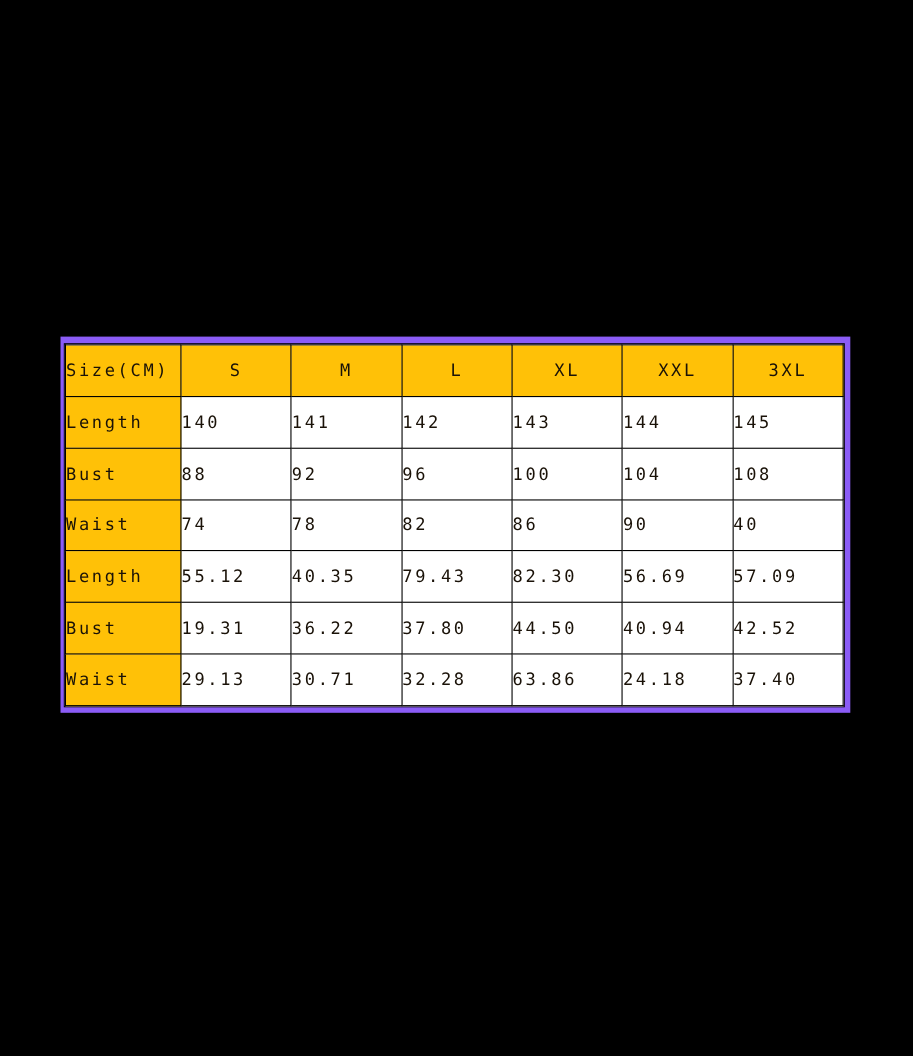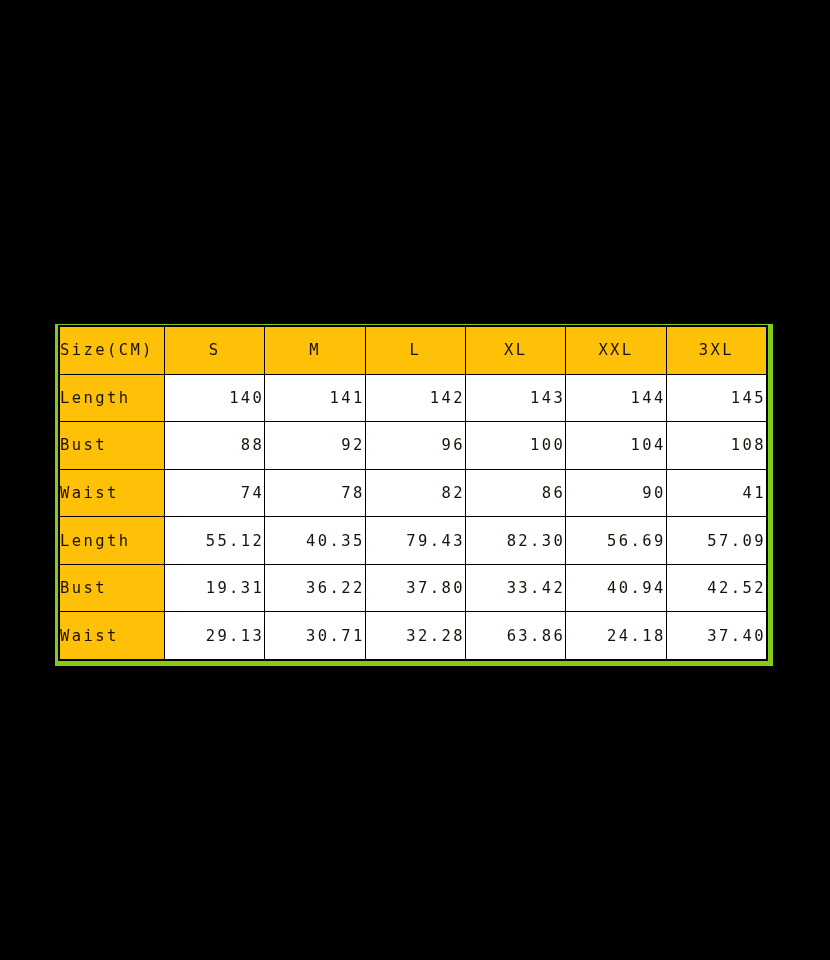--- a/index.html
+++ b/index.html
@@ -15,23 +15,22 @@
     font-family: "DejaVu Sans Mono", "Liberation Mono", monospace;
   }
 
   .chart-wrap {
     position: absolute;
     left: 55px;
     top: 306px;
     width: 718px;
     height: 342px;
     box-sizing: border-box;
-    background: #84cc16;
-    padding: 1px 5px 5px 3px;
-    margin-top: 18px;
+    background: #8b5cf6;
+    padding: 6px 5px 5px 3px;
   }
 
   .chart-inner {
     width: 100%;
     height: 100%;
     background: #ffffff;
     box-sizing: border-box;
     border: 1px solid #000000;
   }
 
@@ -65,21 +64,21 @@
 
   
   td.hdr {
     background: #FFC107;
     text-align: center;
   }
 
   
   td.val {
     background: #ffffff;
-    text-align: right;
+    text-align: left;
   }
 </style>
 </head>
 <body>
 
 <div class="chart-wrap">
   <div class="chart-inner">
     <table class="size-table">
       <tbody>
 
@@ -113,40 +112,40 @@
           <td class="val">108</td>
         </tr>
 
         <tr>
           <td class="lbl">Waist</td>
           <td class="val">74</td>
           <td class="val">78</td>
           <td class="val">82</td>
           <td class="val">86</td>
           <td class="val">90</td>
-          <td class="val">41</td>
+          <td class="val">40</td>
         </tr>
 
 
         <tr>
           <td class="lbl">Length</td>
           <td class="val">55.12</td>
           <td class="val">40.35</td>
           <td class="val">79.43</td>
           <td class="val">82.30</td>
           <td class="val">56.69</td>
           <td class="val">57.09</td>
         </tr>
 
         <tr>
           <td class="lbl">Bust</td>
           <td class="val">19.31</td>
           <td class="val">36.22</td>
           <td class="val">37.80</td>
-          <td class="val">33.42</td>
+          <td class="val">44.50</td>
           <td class="val">40.94</td>
           <td class="val">42.52</td>
         </tr>
 
         <tr>
           <td class="lbl">Waist</td>
           <td class="val">29.13</td>
           <td class="val">30.71</td>
           <td class="val">32.28</td>
           <td class="val">63.86</td>

